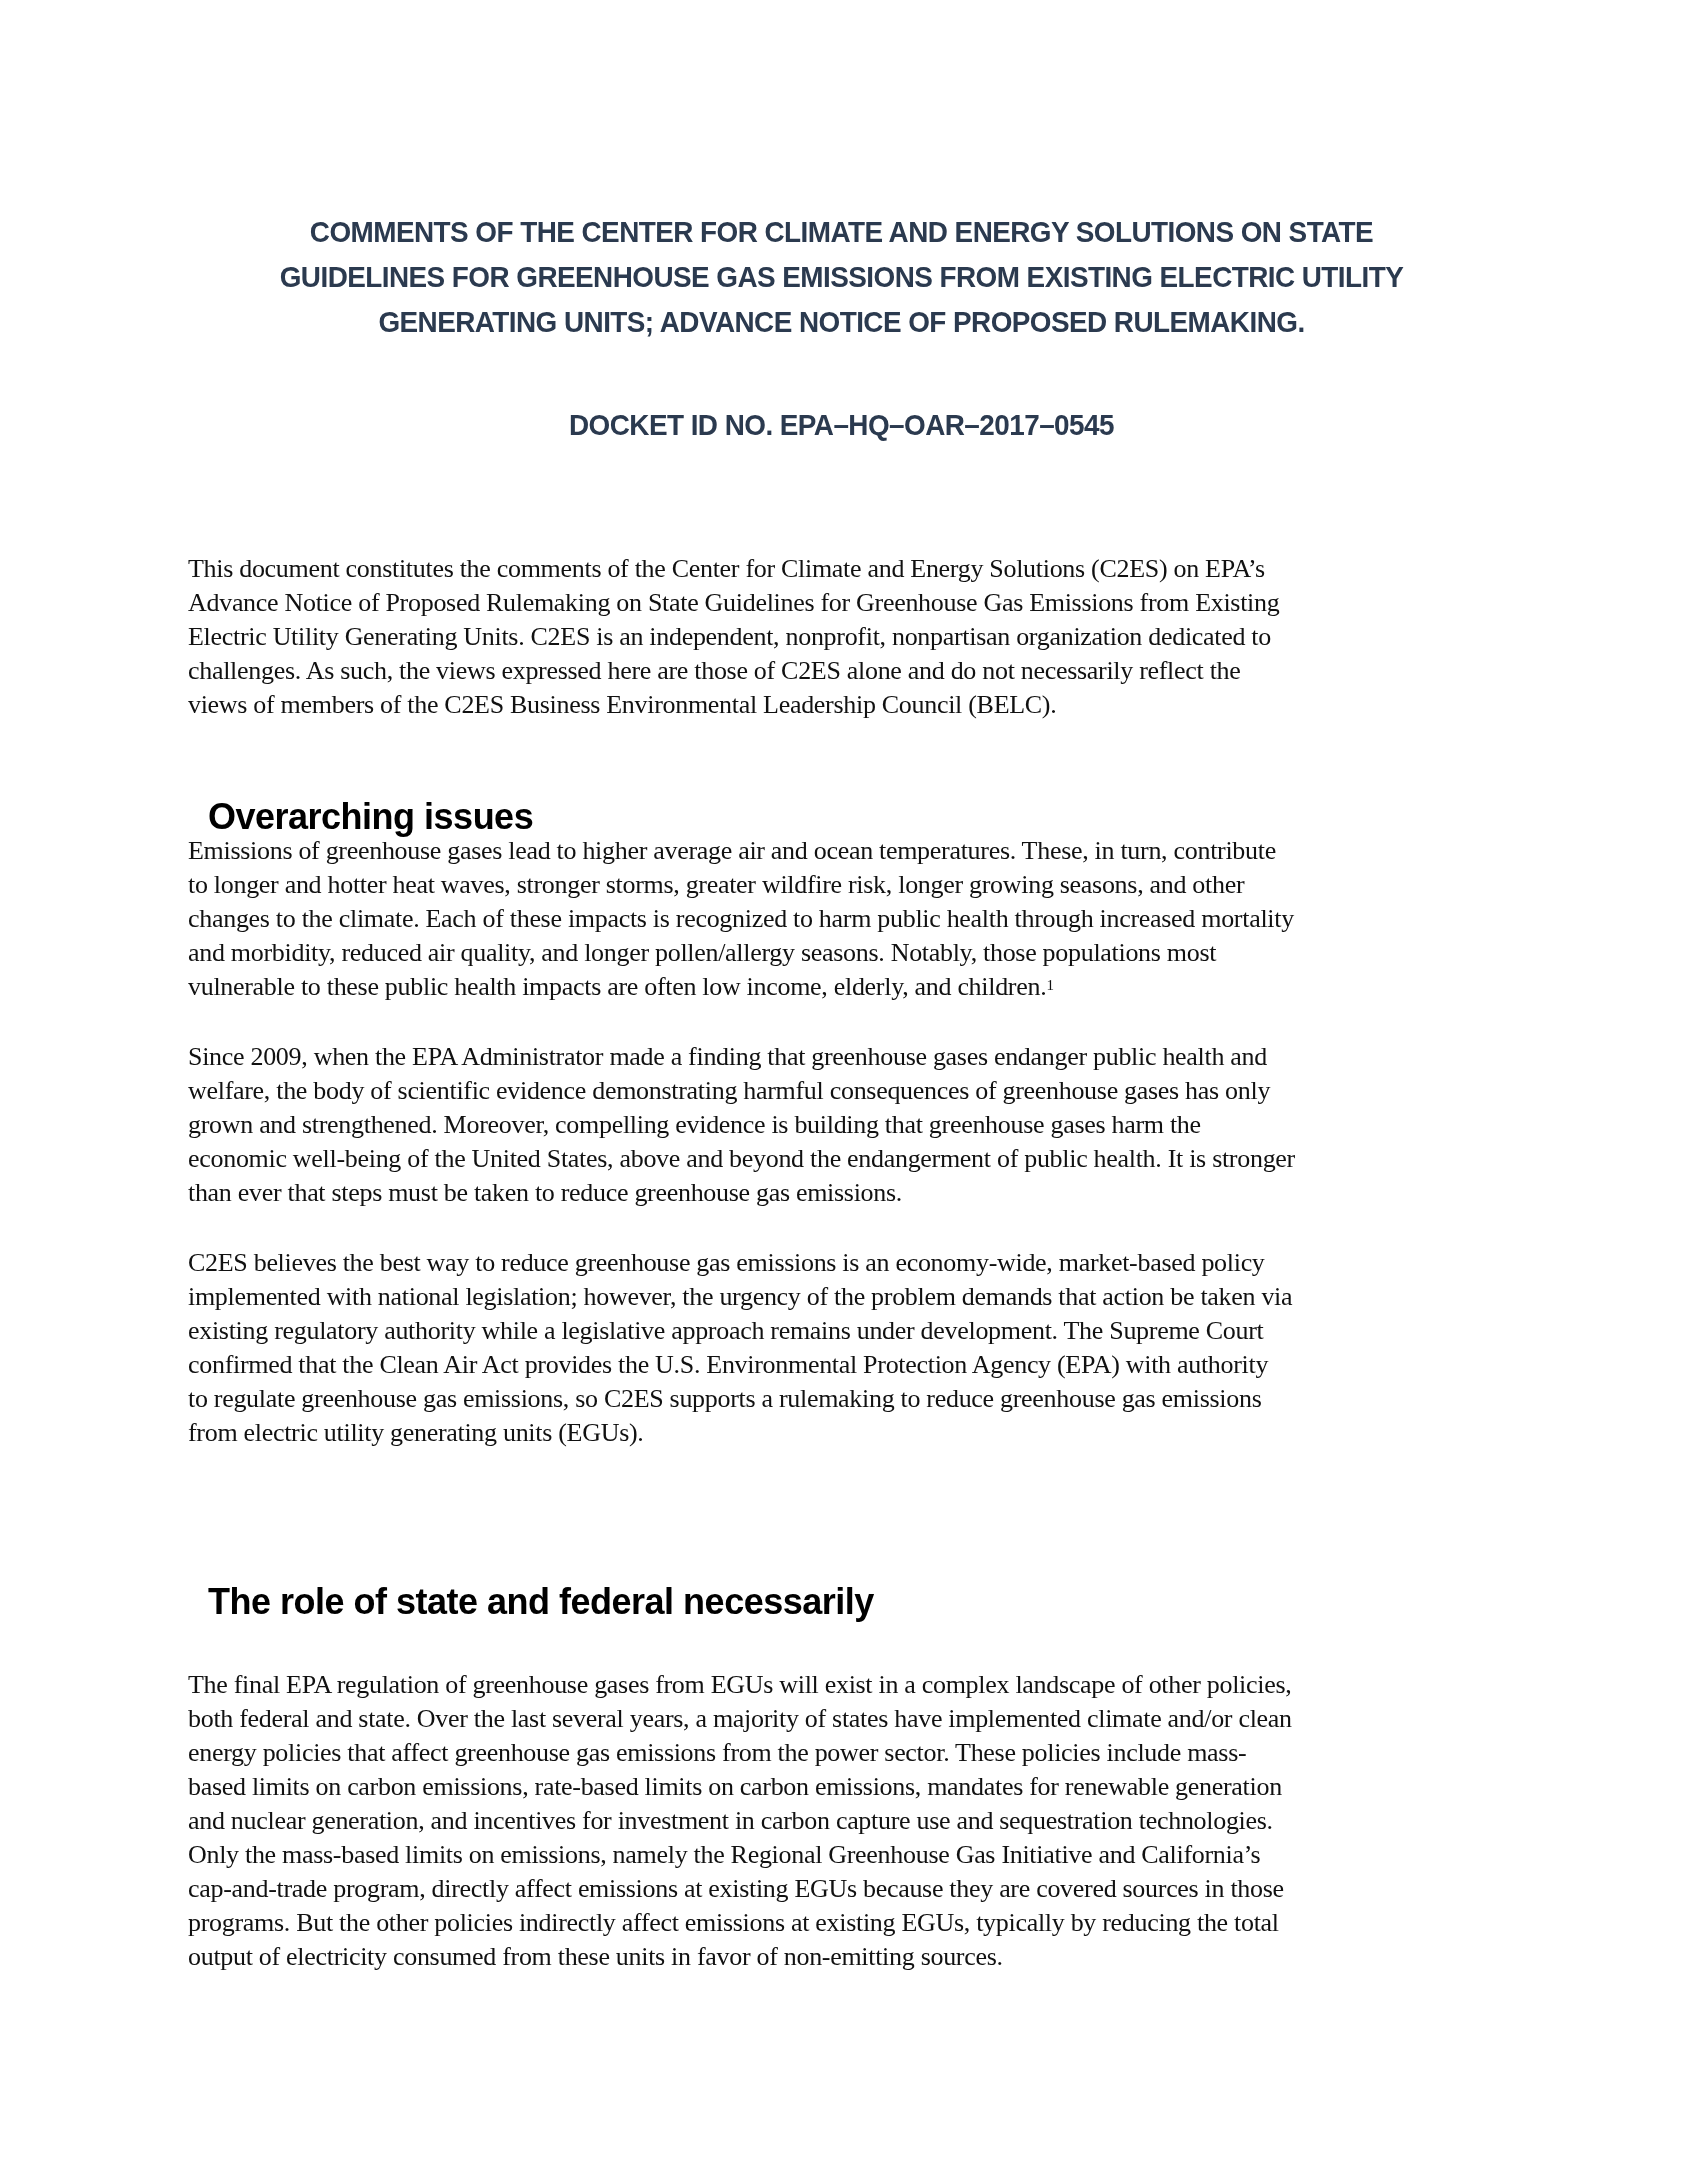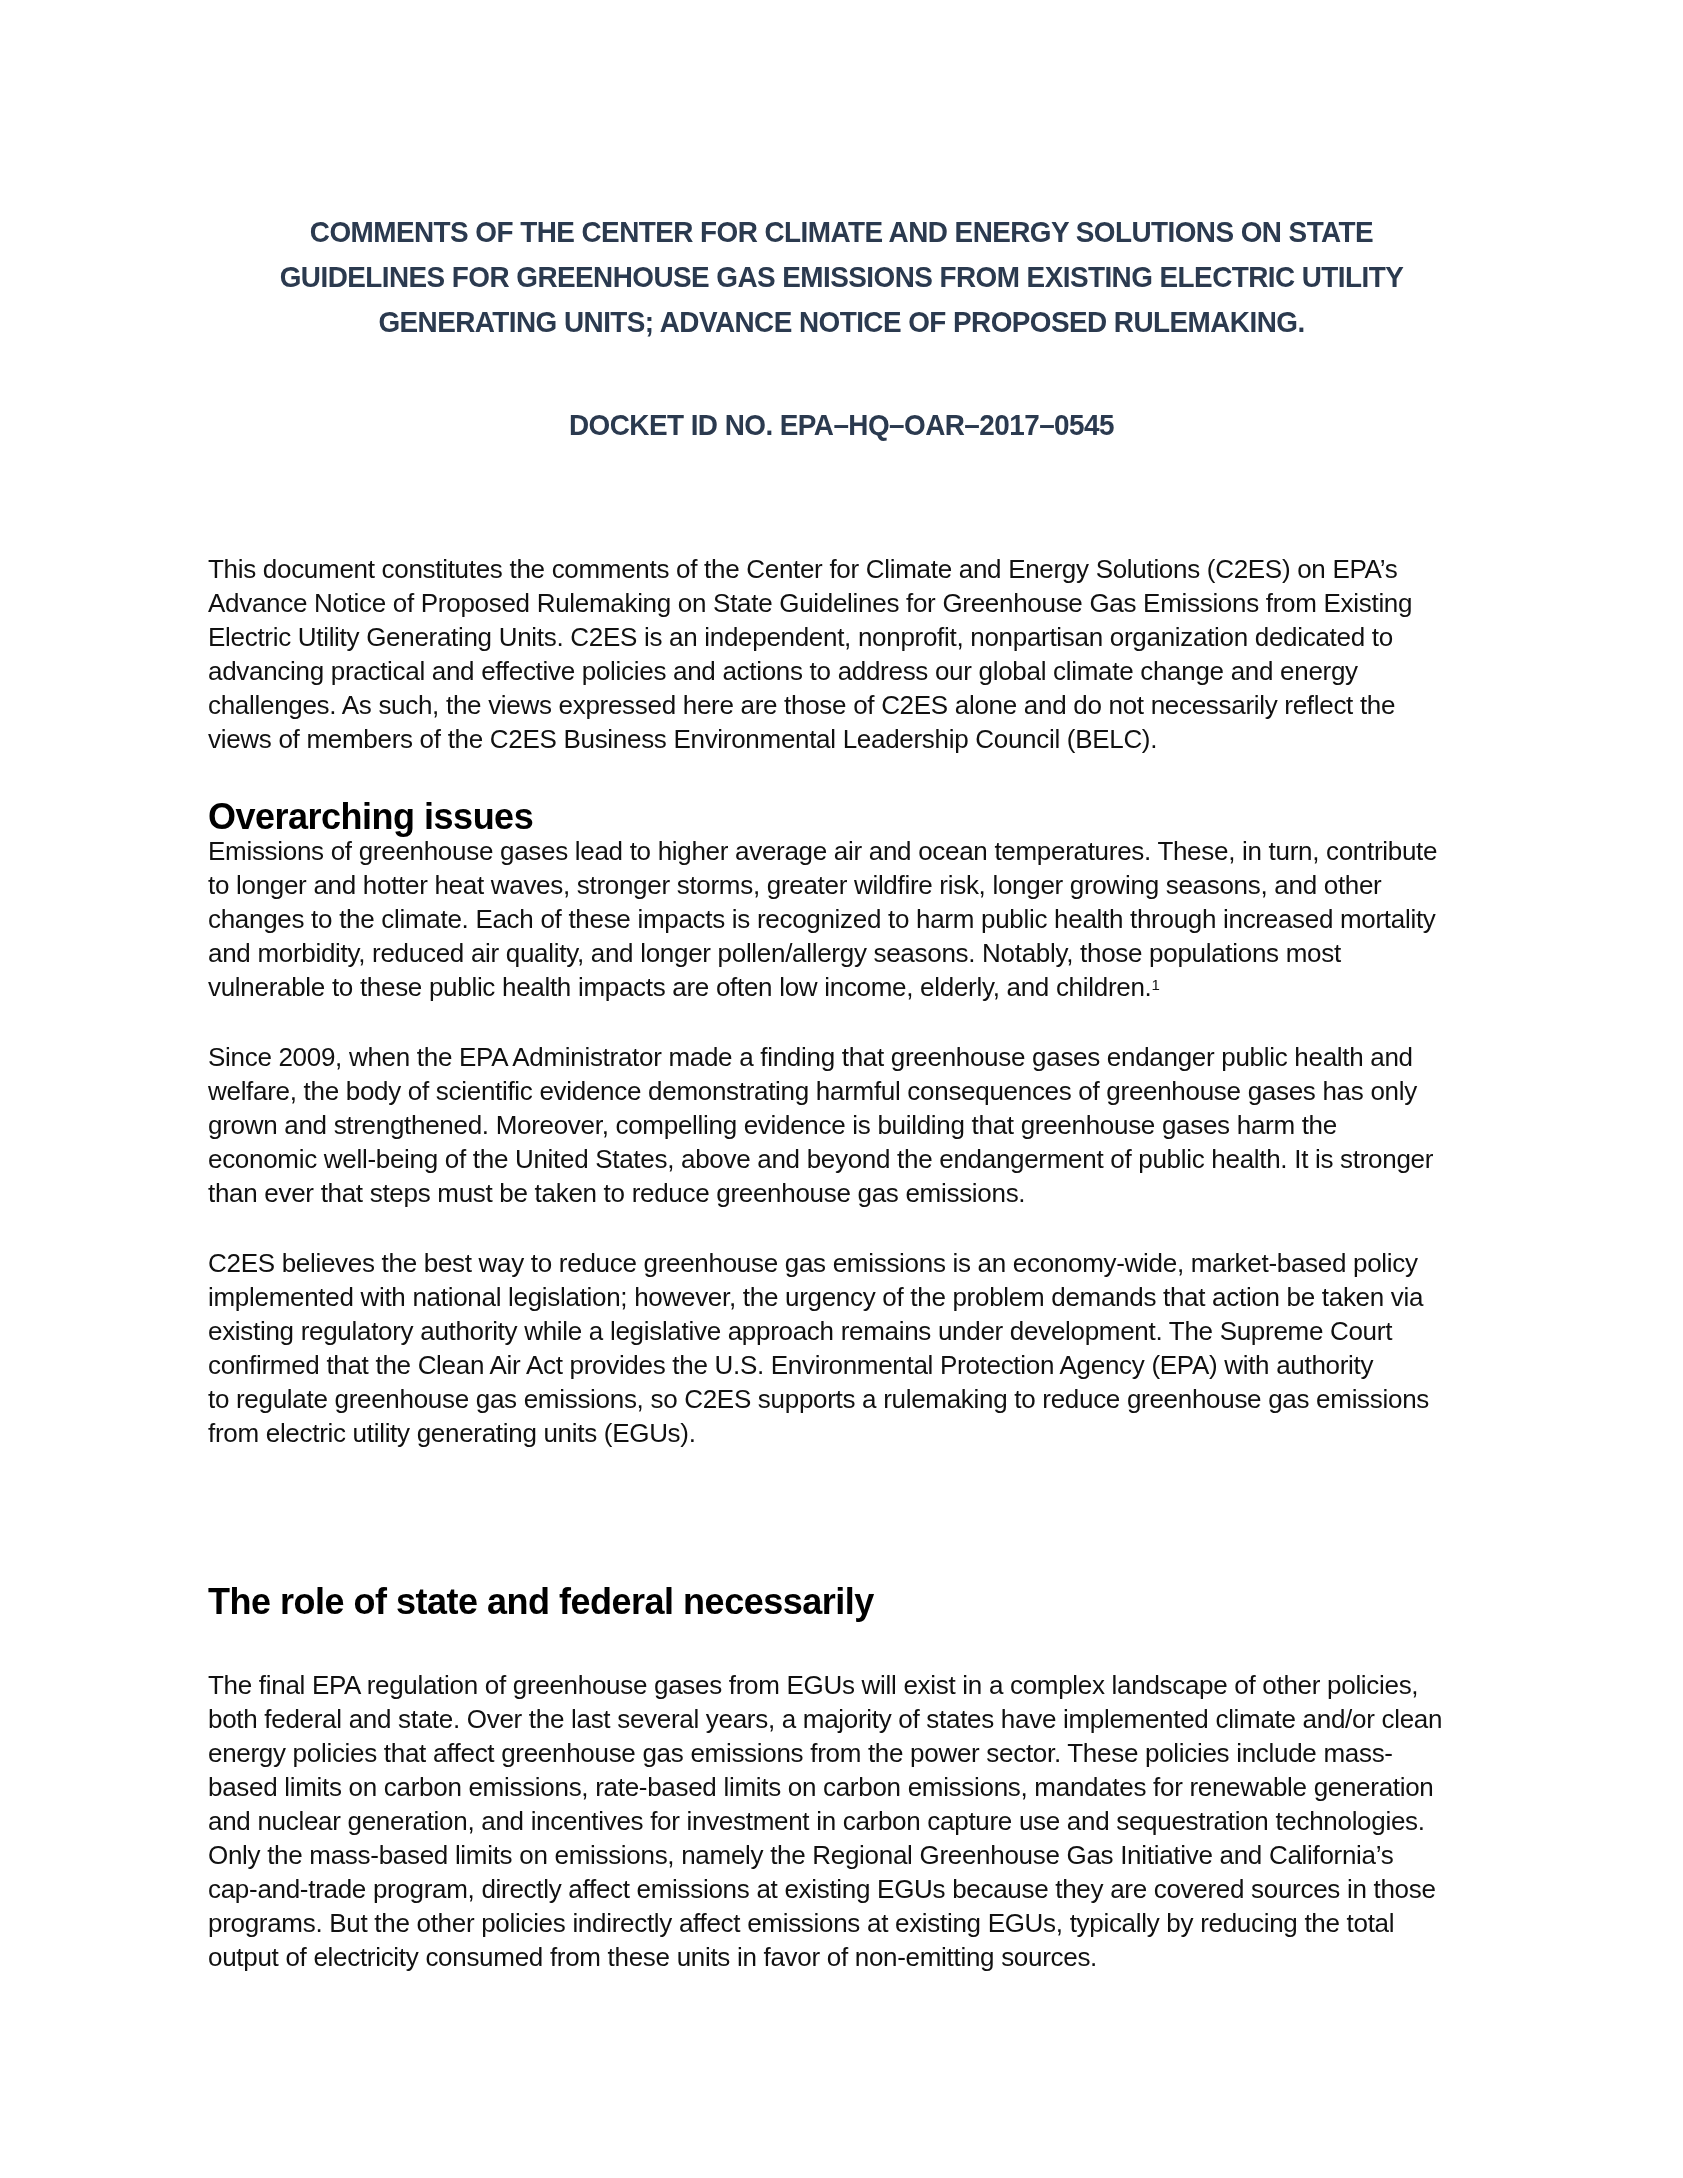--- a/index.html
+++ b/index.html
@@ -46,23 +46,23 @@
       font-weight: bold;
       font-size: 30px;
       line-height: 40px;
       color: #2b3a4f;
       letter-spacing: -0.6px;
       transform: scaleX(0.93);
       transform-origin: center top;
     }
     .body-text {
       position: absolute;
-      left: 208px;
+      left: 188px;
       width: 1297px;
-      font-family: Liberation Sans, sans-serif;
+      font-family: Liberation Serif, serif;
       font-size: 26px;
       line-height: 34px;
       color: #111111;
       letter-spacing: -0.3px;
     }
     .body-text .ln { display: block; white-space: nowrap; }
     .heading {
       position: absolute;
       left: 208px;
       font-family: "Liberation Sans", sans-serif;
@@ -90,21 +90,20 @@
     <span class="line">GUIDELINES FOR GREENHOUSE GAS EMISSIONS FROM EXISTING ELECTRIC UTILITY</span>
     <span class="line">GENERATING UNITS; ADVANCE NOTICE OF PROPOSED RULEMAKING.</span>
   </div>
 
   <div class="docket">DOCKET ID NO. EPA–HQ–OAR–2017–0545</div>
 
   <div class="body-text" style="top:543px;">
     <span class="ln">This document constitutes the comments of the Center for Climate and Energy Solutions (C2ES) on EPA’s</span>
     <span class="ln">Advance Notice of Proposed Rulemaking on State Guidelines for Greenhouse Gas Emissions from Existing</span>
     <span class="ln">Electric Utility Generating Units. C2ES is an independent, nonprofit, nonpartisan organization dedicated to</span>
-    <span class="ln">advancing practical and effective policies and actions to address our global climate change and energy</span>
     <span class="ln">challenges. As such, the views expressed here are those of C2ES alone and do not necessarily reflect the</span>
     <span class="ln">views of members of the C2ES Business Environmental Leadership Council (BELC).</span>
   </div>
 
   <div class="heading" style="top:790px;">Overarching issues</div>
 
   <div class="body-text" style="top:825px;">
     <span class="ln">Emissions of greenhouse gases lead to higher average air and ocean temperatures. These, in turn, contribute</span>
     <span class="ln">to longer and hotter heat waves, stronger storms, greater wildfire risk, longer growing seasons, and other</span>
     <span class="ln">changes to the climate. Each of these impacts is recognized to harm public health through increased mortality</span>

